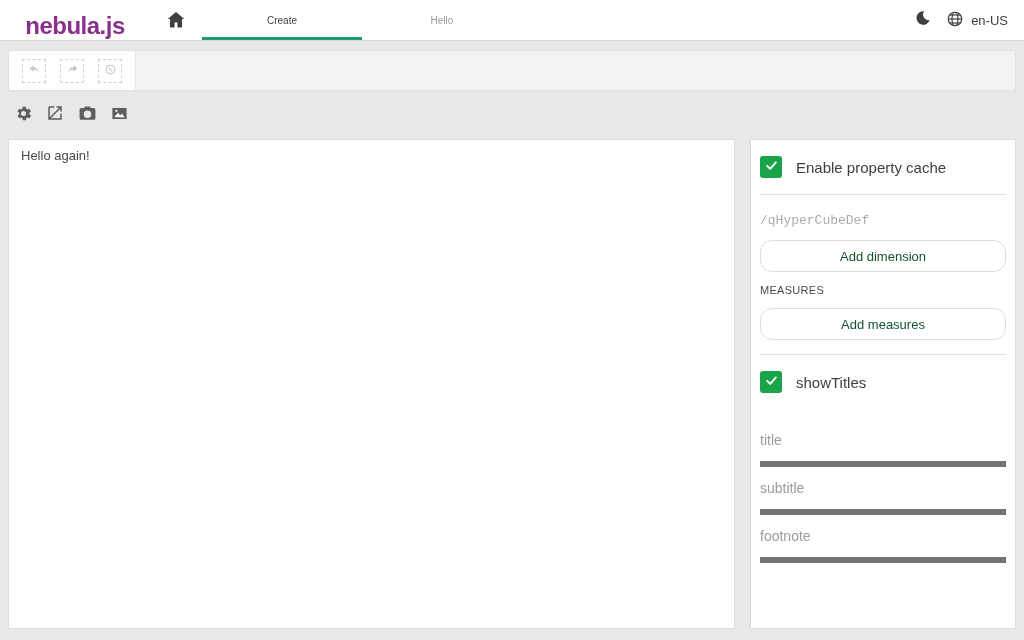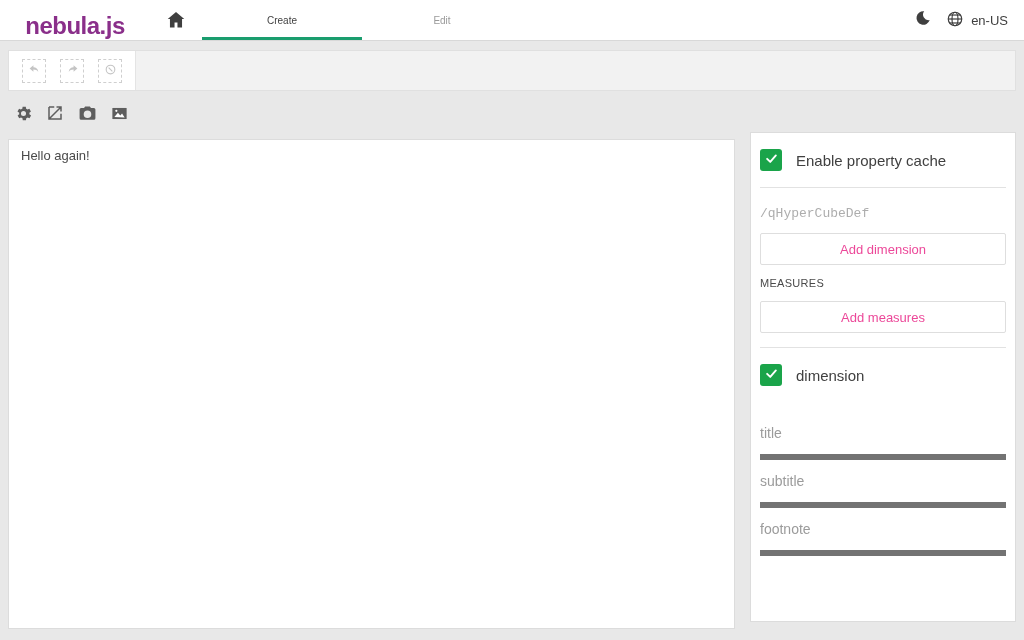--- a/index.html
+++ b/index.html
@@ -146,21 +146,21 @@
     border: 1px solid #dcdcdc;
     padding: 8px 12px;
   }
   .stage-text {
     font-size: 13px;
     color: #4a4a4a;
   }
 
   .props {
     position: absolute;
-    left: 750px; top: 132px;
+    left: 750px; top: 139px;
     width: 266px; height: 490px;
     background: #ffffff;
     border: 1px solid #dcdcdc;
     padding: 0 9px;
     overflow: hidden;
   }
 
   .chk-row {
     display: flex;
     align-items: center;
@@ -198,24 +198,24 @@
     letter-spacing: 0.3px;
     padding-top: 12px;
   }
   .add-btn {
     display: block;
     width: 100%;
     height: 32px;
     margin-top: 12px;
     background: #ffffff;
     border: 1px solid #dedede;
-    border-radius: 2px;
+    border-radius: 12px;
     font-family: "Liberation Sans", sans-serif;
     font-size: 13px;
-    color: #ec4899;
+    color: #14532d;
     cursor: pointer;
   }
   .field {
     position: relative;
     height: 48px;
     border-bottom: 6px solid #737373;
     display: flex;
     align-items: center;
   }
   .field input {
@@ -244,21 +244,21 @@
         <path d="M12 3.2 3 11h2.4v9.2h5V14.6h3.2v5.6h5V11H21z"></path>
       </svg>
     </span>
   </div>
 
   <div class="tabs">
     <div class="tab active">
       <span>Create</span>
     </div>
     <div class="tab">
-      <span>Edit</span>
+      <span>Hello</span>
     </div>
   </div>
 
   <div class="header-right">
     <div class="icon-btn">
       <span>
         <svg width="18" height="18" viewBox="0 0 24 24" fill="#3f3f3f">
           <path d="M13.6 3.1a9 9 0 1 0 7.3 11.6A7.3 7.3 0 0 1 13.6 3.1z"></path>
         </svg>
       </span>
@@ -368,21 +368,21 @@
   <div class="divider"></div>
 
   <div class="chk-row">
     <div class="chkbox">
       <span>
         <svg width="15" height="15" viewBox="0 0 24 24" fill="none" stroke="#ffffff" stroke-width="3" stroke-linecap="round" stroke-linejoin="round">
           <path d="M5 12.5 10 17.5 19 7"></path>
         </svg>
       </span>
     </div>
-    <span class="chk-label">dimension</span>
+    <span class="chk-label">showTitles</span>
   </div>
 
   <div class="sp-10"></div>
 
   <div class="field">
     <input type="text" placeholder="title" style="">
   </div>
   <div class="field">
     <input type="text" placeholder="subtitle" style="">
   </div>

